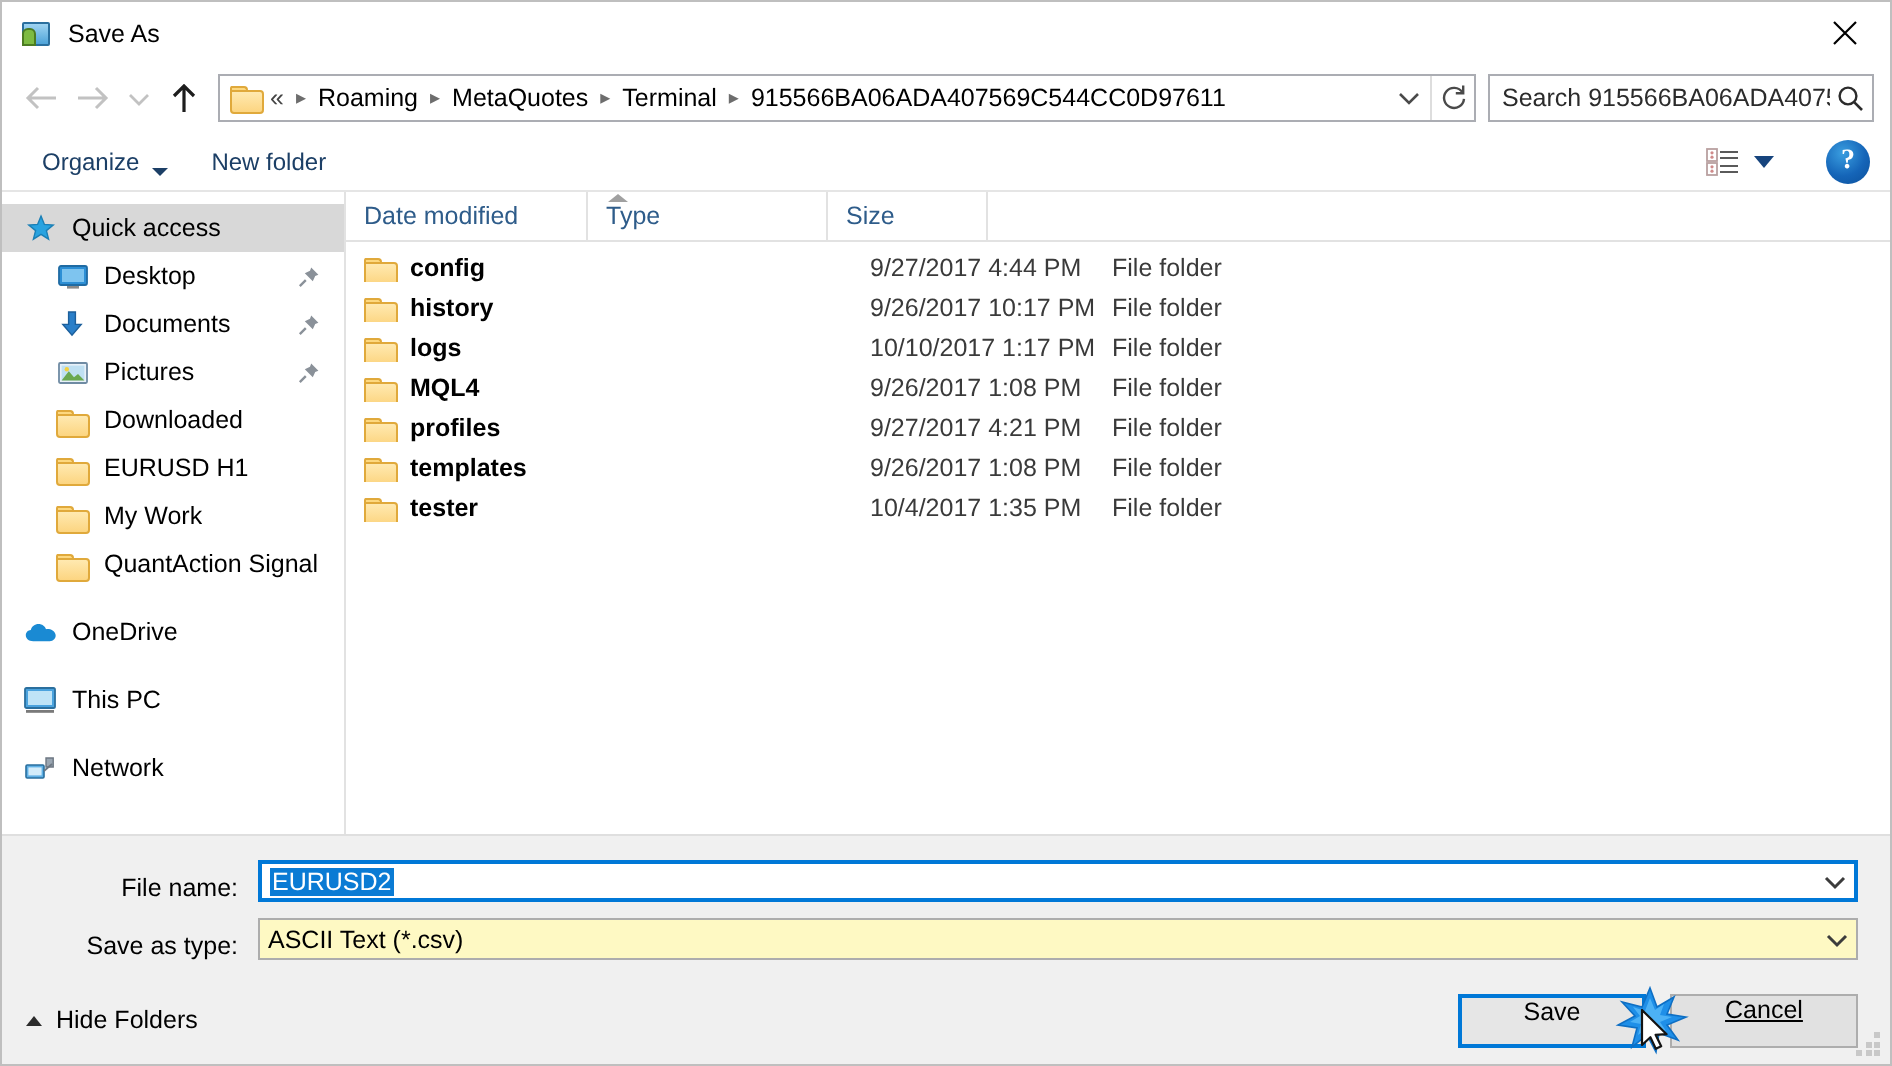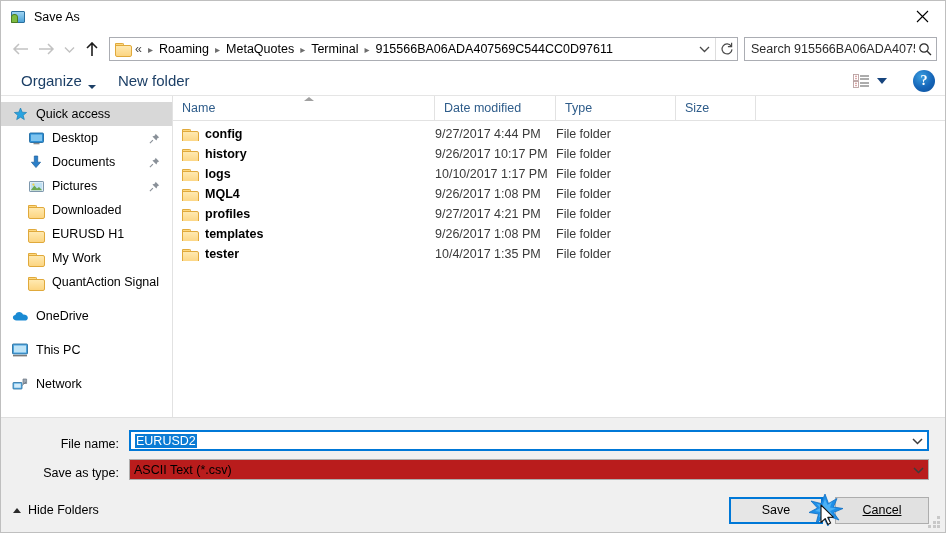--- a/index.html
+++ b/index.html
@@ -163,21 +163,21 @@
   
   .toolbar {
     height: 30px; min-height: 30px;
     display: flex;
     align-items: center;
     padding: 0 10px 0 14px;
     background: #ffffff;
     border-bottom: 1px solid #e5e5e5;
   }
   .tb-item {
-    font-size: 15px;
+    font-size: 12px;
     color: #1c3f66;
     display: flex; align-items: flex-end;
     padding: 3px 6px;
     margin-right: 10px;
   }
   .tb-caret {
     margin-left: 6px;
     width: 0; height: 0;
     border-left: 4px solid transparent;
     border-right: 4px solid transparent;
@@ -331,21 +331,21 @@
     flex: 1 1 auto;
     height: 21px;
     background: #fff;
     border: 1px solid #7a7a7a;
     display: flex;
     align-items: center;
     position: relative;
     min-width: 0;
   }
   .combo.focused { border: 2px solid #0078d7; gap: 40px; }
-  .combo.readonly { background: #b91c1c; border: 1px solid #adadad; gap: 20px; }
+  .combo.readonly { background: #fef9c3; border: 1px solid #adadad; gap: 20px; }
   .combo .cval {
     flex: 1 1 auto;
     font-size: 12.5px;
     padding-left: 4px;
     white-space: nowrap; overflow: hidden;
   }
   .combo .cval .sel {
     background: #0a7bd4;
     color: #ffffff;
     padding: 1px 1px 1px 1px;
@@ -375,21 +375,21 @@
     width: 0; height: 0;
     border-left: 4px solid transparent;
     border-right: 4px solid transparent;
     border-bottom: 5px solid #2b2b2b;
     margin-right: 7px;
   }
   .btns { margin-left: auto; display: flex; align-items: center; }
   .btn {
     width: 94px; height: 27px;
     font-size: 12.5px;
-    display: flex; align-items: center; justify-content: center;
+    display: flex; align-items: flex-start; justify-content: center;
     background: #e1e1e1;
     border: 1px solid #adadad;
     color: #000;
   }
   .btn.primary {
     border: 2px solid #0078d7;
     background: #e6e6e6;
   }
   .btn + .btn { margin-left: 12px; text-decoration: underline; }
   .grip {
@@ -638,21 +638,20 @@
             <path d="M10,8.5 L14,5" stroke="#6d7782" stroke-width="0.9"></path>
           </svg>
         </span>
         <span class="sb-label">Network</span>
       </div>
     </div>
 
     <div class="listpane">
       <div class="colhead">
         <div class="sortcaret"></div>
-        <div class="col c-name">Name</div>
         <div class="col c-date">Date modified</div>
         <div class="col c-type">Type</div>
         <div class="col c-size">Size</div>
       </div>
       <div class="rows" id="file-rows">
           <div class="row">
             <div class="r-name">
               <span class="folder-ico"></span>
               <span>config</span>
             </div>

